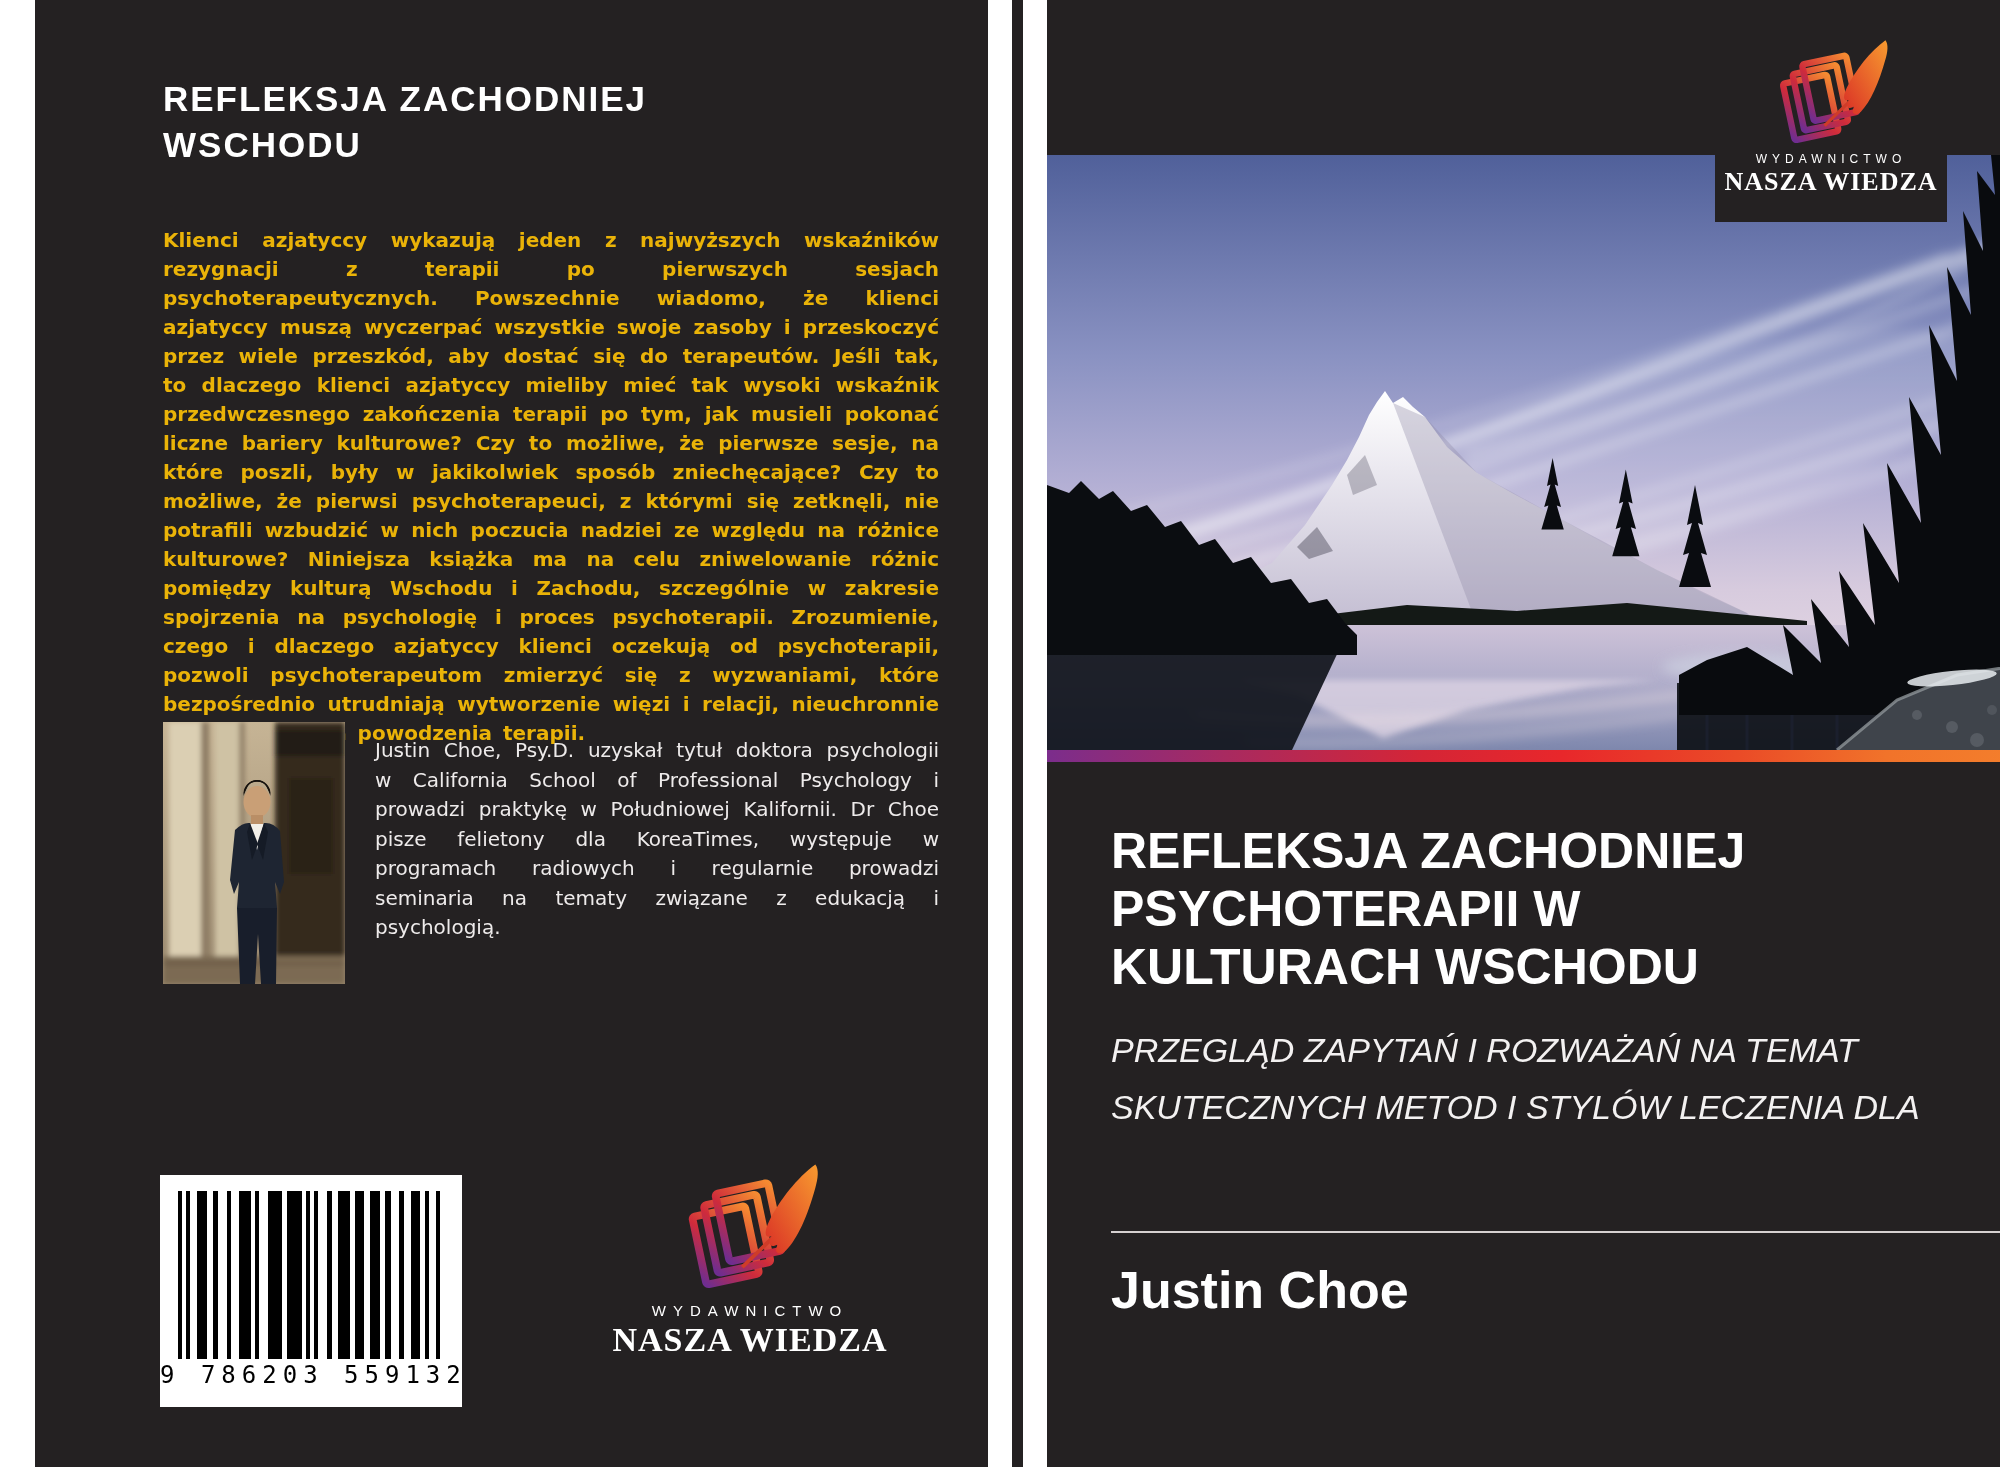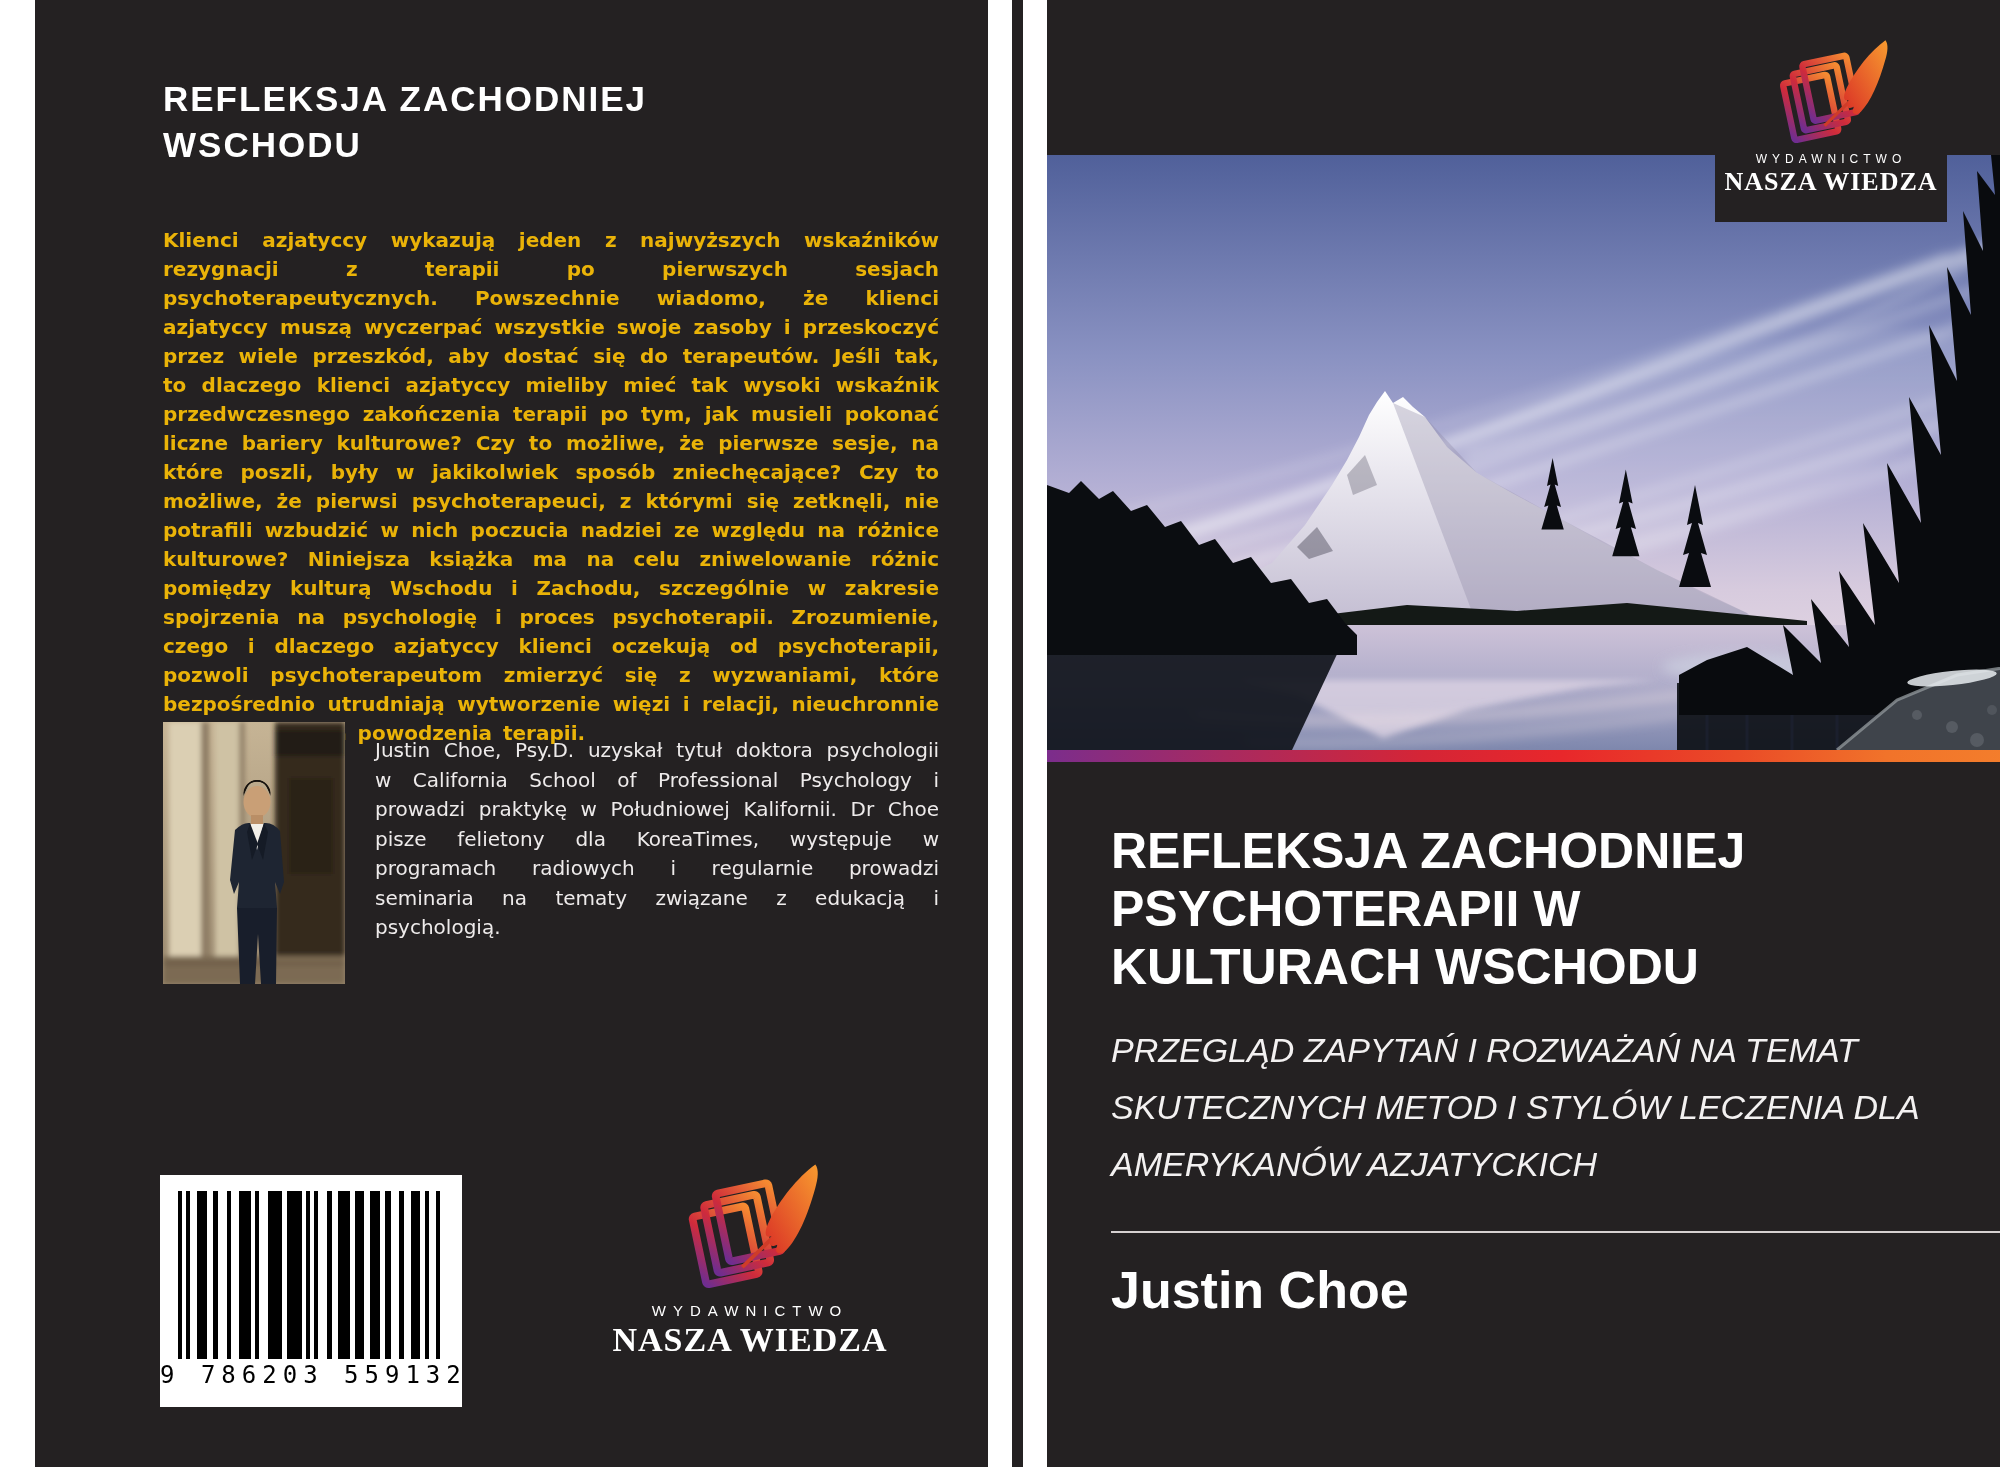--- a/index.html
+++ b/index.html
@@ -272,19 +272,18 @@
 
     <h1 class="f-title">
       <div>REFLEKSJA ZACHODNIEJ</div>
       <div>PSYCHOTERAPII W</div>
       <div>KULTURACH WSCHODU</div>
     </h1>
 
     <p class="f-subtitle">
       <span style="display:block">PRZEGLĄD ZAPYTAŃ I ROZWAŻAŃ NA TEMAT</span>
       <span style="display:block">SKUTECZNYCH METOD I STYLÓW LECZENIA DLA</span>
-      <span style="display:block">AMERYKANÓW AZJATYCKICH</span>
     </p>
 
     <div class="f-rule"></div>
     <div class="f-author">Justin Choe</div>
   </section>
 </div>
 
 </body></html>

